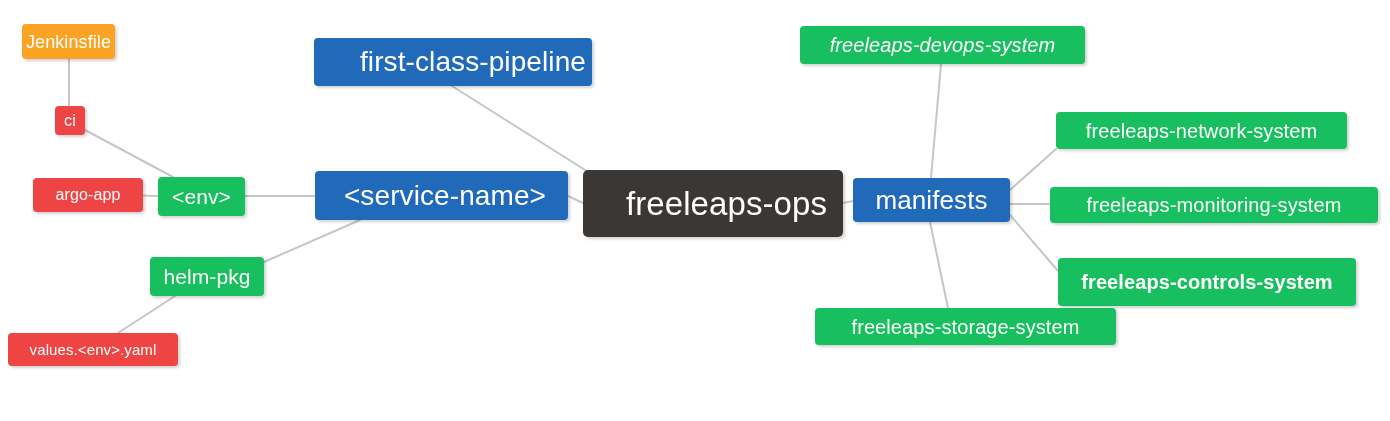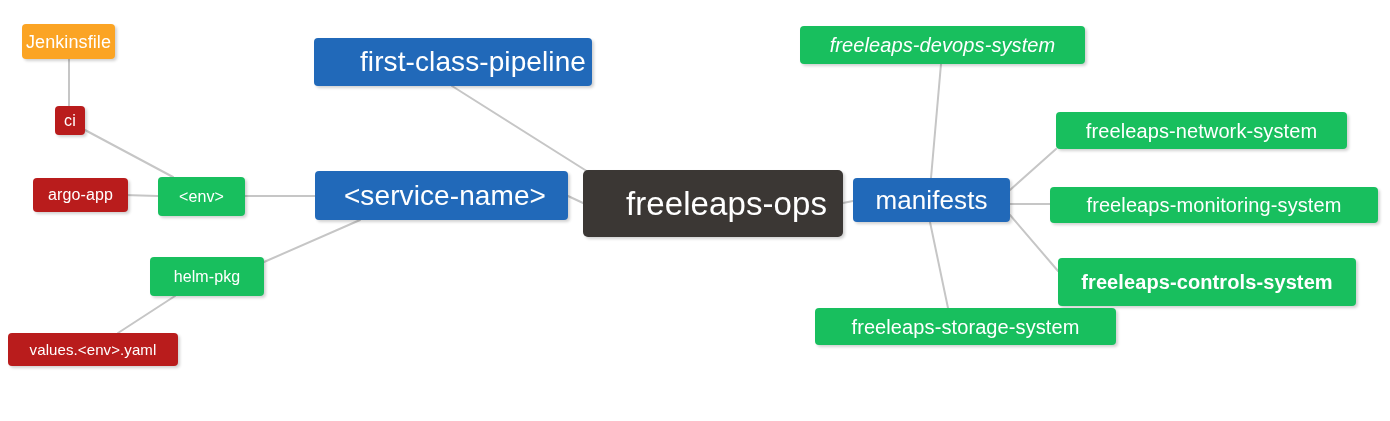--- a/index.html
+++ b/index.html
@@ -45,29 +45,29 @@
     padding-left: 27px;
   }
   .lvl-1 {
     font-size: 28px;
     background: #2169b9;
   }
   .lvl-1.small {
     font-size: 26px;
   }
   .lvl-2 {
-    font-size: 16px;
+    font-size: 21px;
     background: #18bf5e;
   }
   .lvl-2.sm {
     font-size: 20px;
   }
   .lvl-3 {
     font-size: 16px;
-    background: #b91c1c;
+    background: #ef4444;
   }
   .lvl-3.orange {
     background: #fba424;
     font-size: 18px;
   }
   .lvl-3.tiny {
     font-size: 15px;
   }
 </style>
 </head>
@@ -99,17 +99,17 @@
       <div class="node lvl-1 small" style="left: 853px; top: 178px; width: 157px; height: 44px;">manifests</div>
       <div class="node lvl-2" style="left: 158px; top: 177px; width: 87px; height: 39px;">&lt;env&gt;</div>
       <div class="node lvl-2" style="left: 150px; top: 257px; width: 114px; height: 39px;">helm-pkg</div>
       <div class="node lvl-2 sm" style="left: 800px; top: 26px; width: 285px; height: 38px; font-style: italic;">freeleaps-devops-system</div>
       <div class="node lvl-2 sm" style="left: 1056px; top: 112px; width: 291px; height: 37px;">freeleaps-network-system</div>
       <div class="node lvl-2 sm" style="left: 1050px; top: 187px; width: 328px; height: 36px;">freeleaps-monitoring-system</div>
       <div class="node lvl-2 sm" style="left: 1058px; top: 258px; width: 298px; height: 48px; font-weight: bold;">freeleaps-controls-system</div>
       <div class="node lvl-2 sm" style="left: 815px; top: 308px; width: 301px; height: 37px;">freeleaps-storage-system</div>
       <div class="node lvl-3 orange" style="left: 22px; top: 24px; width: 93px; height: 35px;">Jenkinsfile</div>
       <div class="node lvl-3" style="left: 55px; top: 106px; width: 30px; height: 29px;">ci</div>
-      <div class="node lvl-3" style="left: 33px; top: 178px; width: 95px; height: 34px;">argo-app</div>
+      <div class="node lvl-3" style="left: 33px; top: 178px; width: 110px; height: 34px;">argo-app</div>
       <div class="node lvl-3 tiny" style="left: 8px; top: 333px; width: 170px; height: 33px;">values.&lt;env&gt;.yaml</div>
     </div>
 
 </div>
 
 </body></html>

